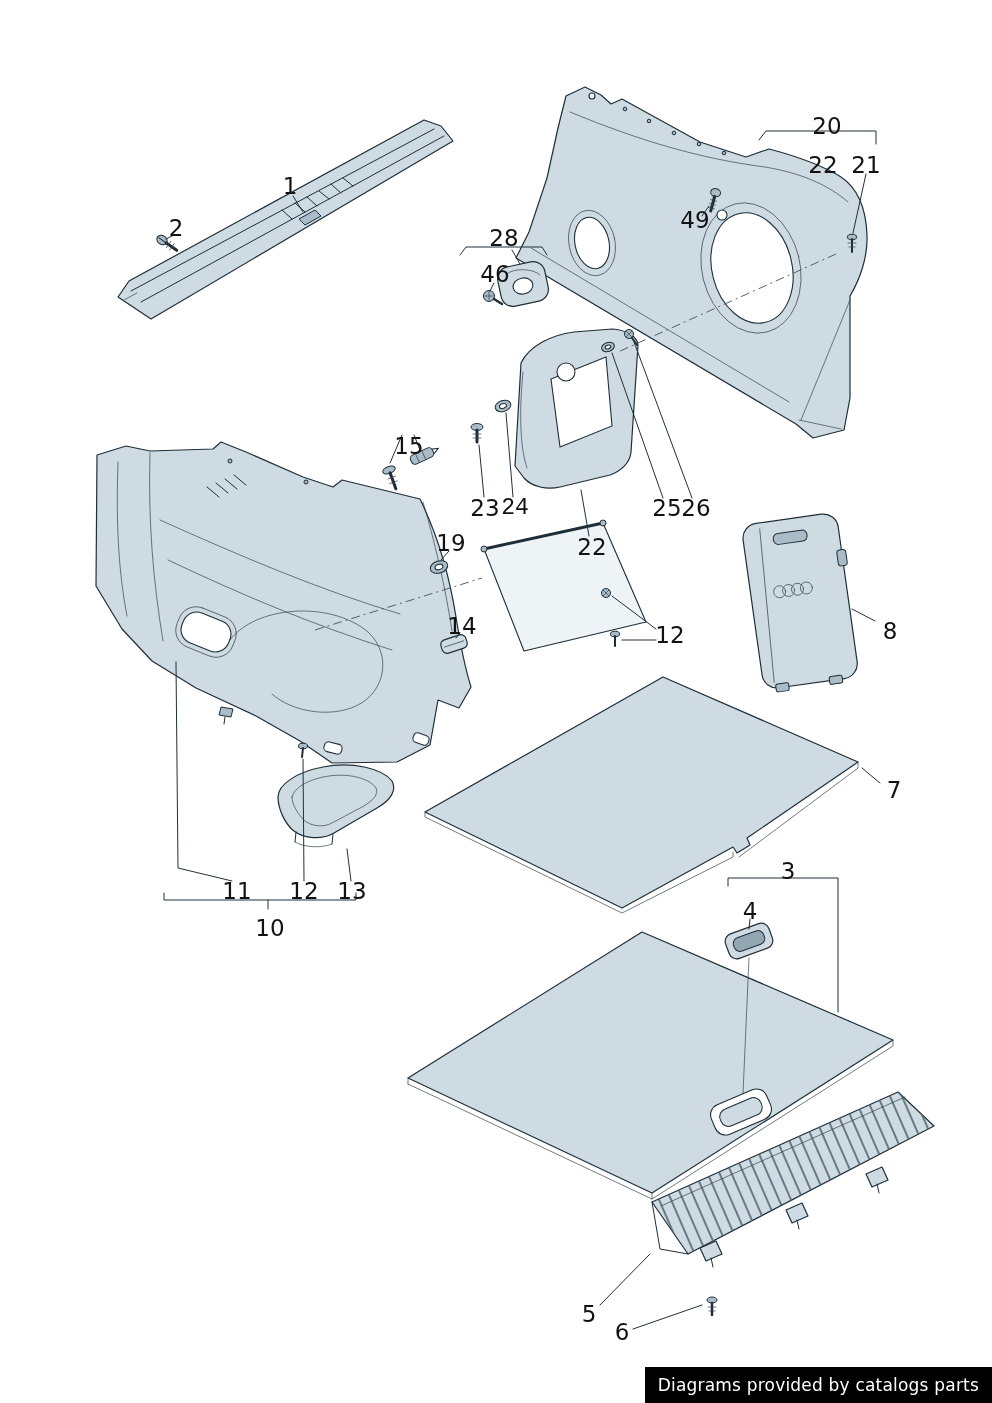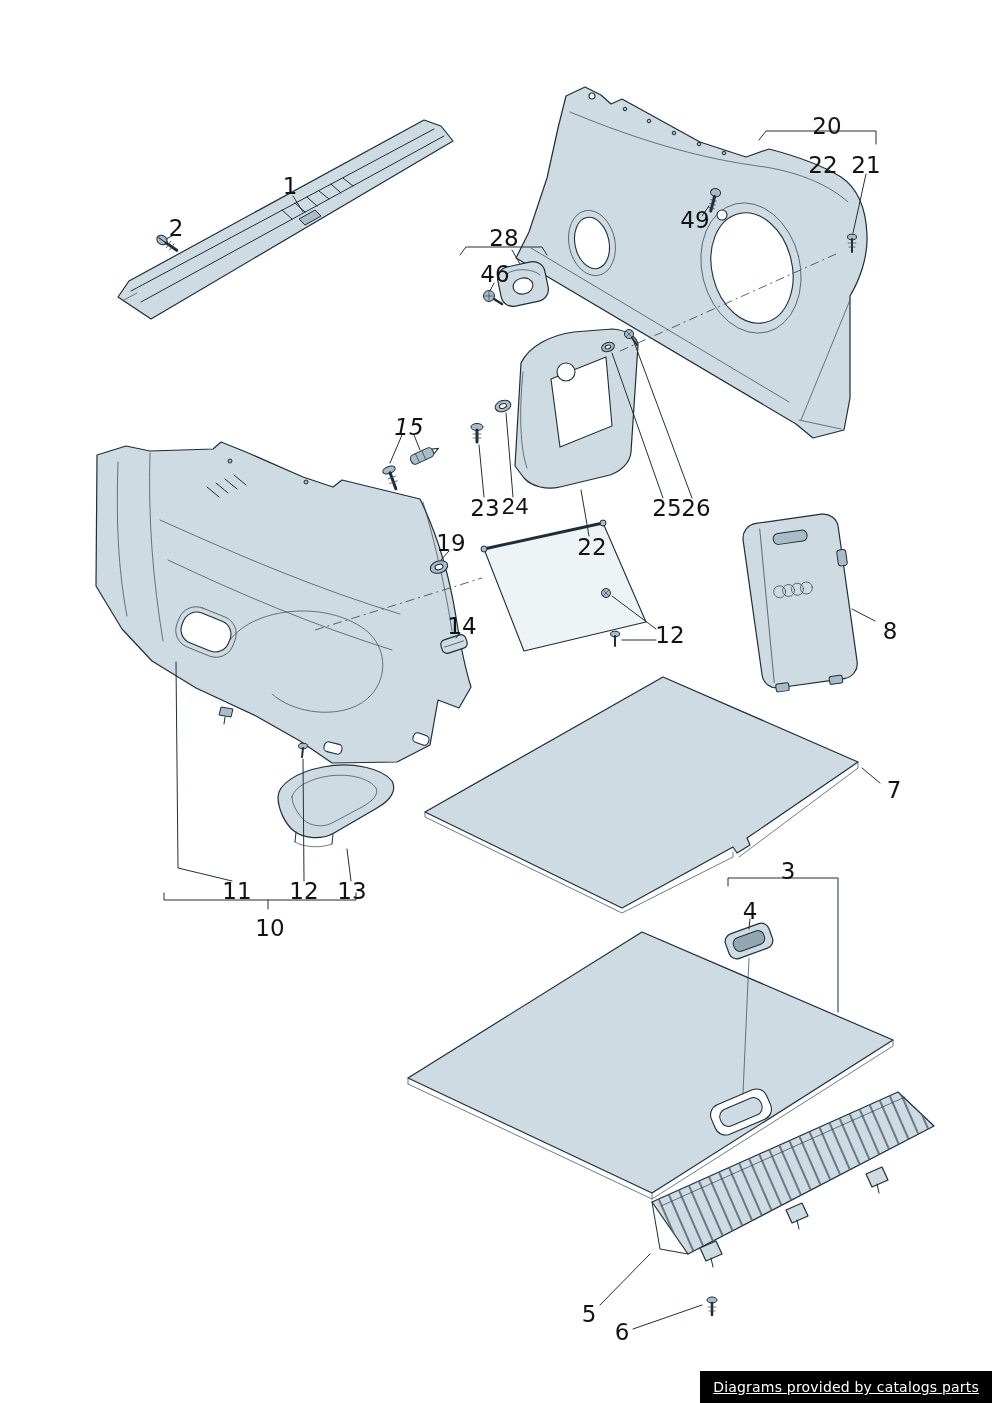--- a/index.html
+++ b/index.html
@@ -16,21 +16,21 @@
   .thin  { fill:none; stroke:#32434e; stroke-width:0.7; stroke-linecap:round; }
   .callout { fill:none; stroke:#20303a; stroke-width:1; stroke-linecap:round; }
   .dashdot { fill:none; stroke:#41525c; stroke-width:0.9; stroke-dasharray:9 4 2 4; }
   .w2 { stroke-width:2; }
   .w25 { stroke-width:2.5; }
   .w3 { stroke-width:3; }
 
   .plabel { position:absolute; transform:translate(-50%,-50%); font-size:23px; color:#121212; white-space:nowrap; }
 
   .footer { position:absolute; right:0; bottom:0; background:#000000; color:#ffffff;
-            font-size:14px; padding:8px 13px; letter-spacing:0.2px;text-decoration:underline; }
+            font-size:17px; padding:8px 13px; letter-spacing:0.2px; }
 </style>
 </head>
 <body>
 
 <div class="stage">
 
 <svg width="992" height="1403" viewBox="0 0 992 1403" xmlns="http://www.w3.org/2000/svg">
   <defs>
     <pattern id="netpat" width="12" height="12" patternUnits="userSpaceOnUse">
       <path d="M0,0 L12,12 M12,0 L0,12" stroke="#44565f" stroke-width="0.8" fill="none"></path>
@@ -287,21 +287,21 @@
 
 <div id="labels-layer">
       <span class="plabel" style="left: 290px; top: 186px;">1</span>
       <span class="plabel" style="left: 176px; top: 228px;">2</span>
       <span class="plabel" style="left: 827px; top: 126px;">20</span>
       <span class="plabel" style="left: 823px; top: 165px;">22</span>
       <span class="plabel" style="left: 866px; top: 165px;">21</span>
       <span class="plabel" style="left: 695px; top: 220px;">49</span>
       <span class="plabel" style="left: 504px; top: 238px;">28</span>
       <span class="plabel" style="left: 495px; top: 274px;">46</span>
-      <span class="plabel" style="left: 409px; top: 427px; font-style: italic;">15</span>
+      <span class="plabel" style="left: 409px; top: 446px;">15</span>
       <span class="plabel" style="left: 485px; top: 508px; text-align: right;">23</span>
       <span class="plabel" style="left: 515px; top: 508px; font-family: Liberation Mono, monospace;">24</span>
       <span class="plabel" style="left: 667px; top: 508px;">25</span>
       <span class="plabel" style="left: 696px; top: 508px;">26</span>
       <span class="plabel" style="left: 592px; top: 547px;">22</span>
       <span class="plabel" style="left: 451px; top: 543px;">19</span>
       <span class="plabel" style="left: 462px; top: 626px;">14</span>
       <span class="plabel" style="left: 670px; top: 635px;">12</span>
       <span class="plabel" style="left: 890px; top: 631px;">8</span>
       <span class="plabel" style="left: 894px; top: 790px;">7</span>

